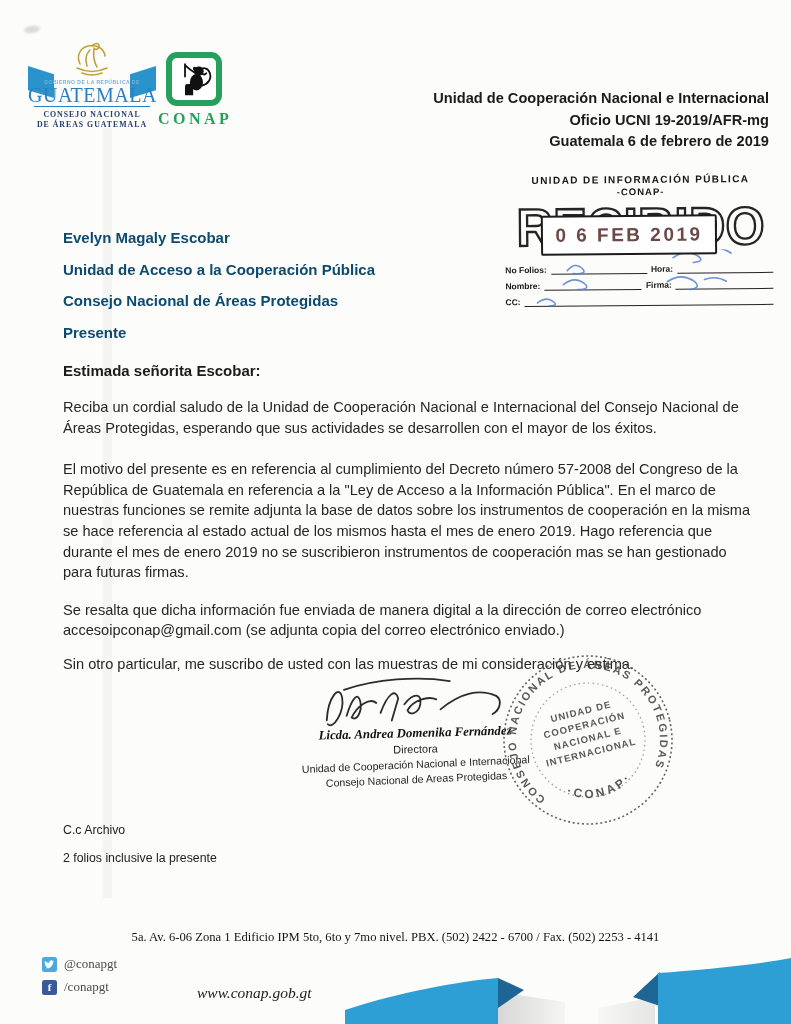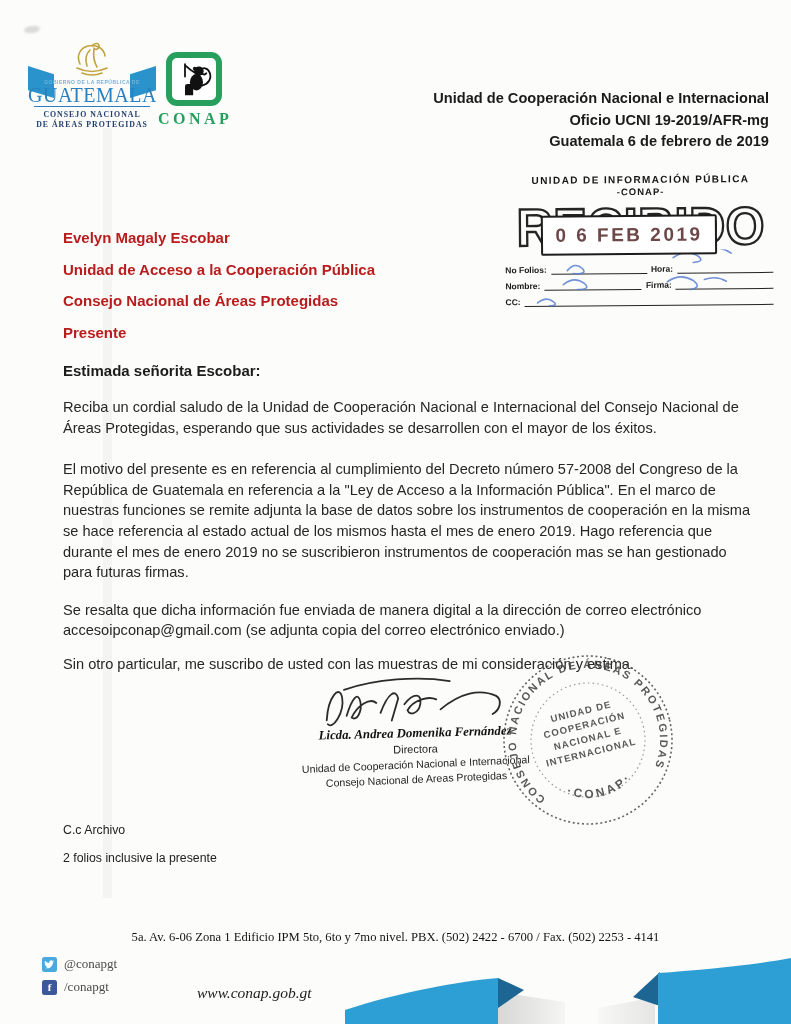--- a/index.html
+++ b/index.html
@@ -39,21 +39,21 @@
          color:transparent;-webkit-text-stroke:2.3px #242424;transform:scaleY(1.06);}
   .s-datebox{position:absolute;left:36px;top:41px;width:172px;height:36px;background:#fff;
              border:2.5px solid #1c1c1c;border-radius:2px;display:flex;align-items:center;justify-content:center;
              z-index:2;font-size:19px;font-weight:700;letter-spacing:2.5px;color:#6d4848;}
   .s-fields{margin-top:7px;font-size:8.5px;font-weight:700;color:#1a1a1a;position:relative;}
   .f-row{display:flex;align-items:flex-end;margin-top:6px;}
   .f-line{flex:1;border-bottom:1.3px solid #222;height:8px;margin:0 4px;}
   .scribbles{position:absolute;left:0;top:-14px;pointer-events:none;}
 
   
-  .recipient{position:absolute;left:63px;top:222px;font-weight:700;font-size:15px;line-height:31.5px;color:#b91c1c;}
+  .recipient{position:absolute;left:63px;top:222px;font-weight:700;font-size:15px;line-height:31.5px;color:#0c4a6e;}
   .salutation{position:absolute;left:63px;top:362px;font-weight:700;font-size:15px;color:#1c1c1c;}
   .body-text{position:absolute;left:63px;top:397px;width:694px;font-size:14.6px;line-height:20.6px;color:#262626;}
   .body-text p{margin:0;}
   .body-text .p1{margin-bottom:21px;}
   .body-text .p2{margin-bottom:17px;}
   .body-text .p3{margin-bottom:13px;}
 
   
   .sig-block{position:absolute;left:298px;top:672px;width:234px;text-align:center;transform:rotate(-1.5deg);}
   .sig-name{font-family:"Liberation Serif",serif;font-weight:700;font-style:italic;font-size:12.8px;
@@ -94,21 +94,21 @@
         <path d="M12,33 q10,4 20,0"></path>
       </g>
     </svg>
     <div class="flag left"></div>
     <div class="flag right"></div>
     <div class="gov-top-text">GOBIERNO DE LA REPÚBLICA DE</div>
     <div class="gov-name">GUATEMALA</div>
     <div class="gov-rule"></div>
     <div class="gov-sub">
       <div>CONSEJO NACIONAL</div>
-      <div>DE ÁREAS PROTEGIDAS</div>
+      <div>DE ÁREAS GUATEMALA</div>
     </div>
   </div>
 
   <div class="conap-logo">
     <div class="conap-frame">
       <svg width="38" height="36" viewBox="0 0 46 44">
         <g fill="#111">
           <path d="M12,42 l0,-11 q0,-3 3,-3 l7,0 0,14 z"></path>
           <ellipse cx="26" cy="26" rx="8" ry="10"></ellipse>
           <circle cx="29" cy="12.5" r="5.8"></circle>

